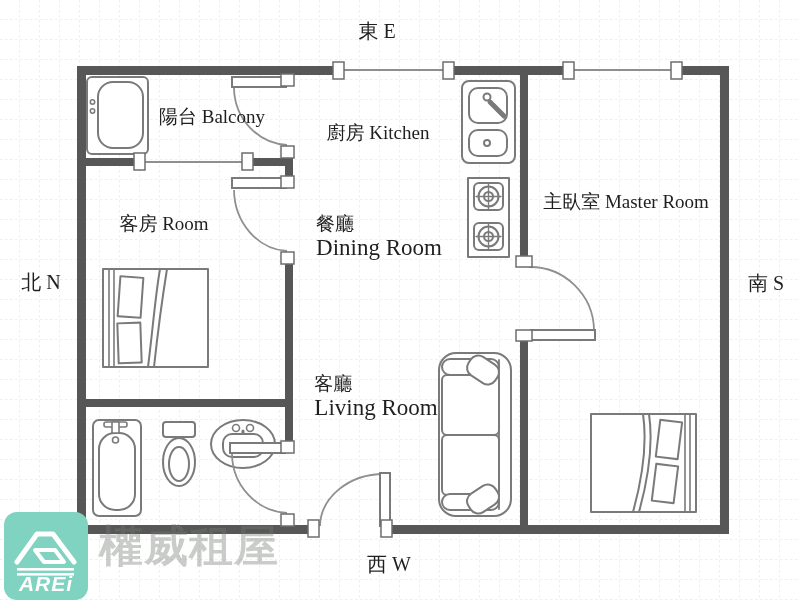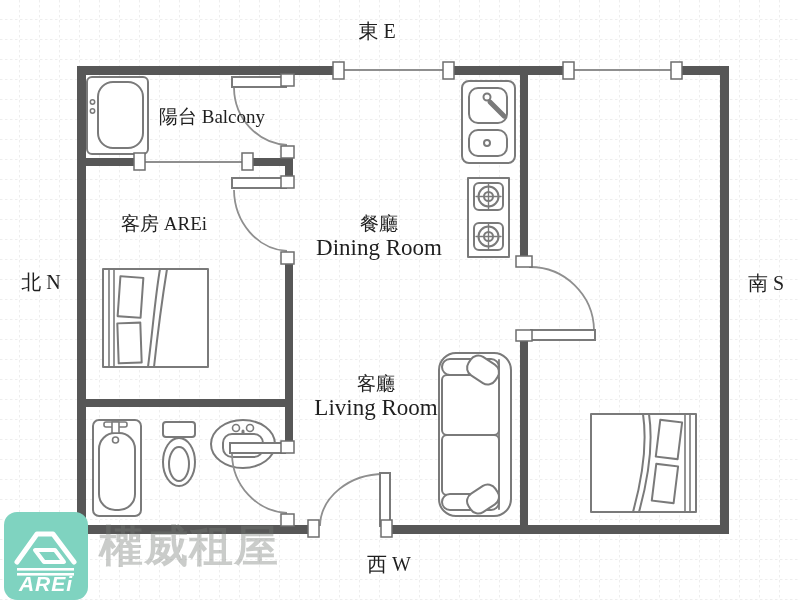--- a/index.html
+++ b/index.html
@@ -4,21 +4,20 @@
 <style>
   html,body{margin:0;padding:0;background:#fff;}
   .stage{
     position:relative;width:799px;height:600px;overflow:hidden;background:#fff;
     font-family:"Liberation Serif","DejaVu Serif",serif;
   }
   .plan-svg{position:absolute;left:0;top:0;}
   .lbl{
     position:absolute;transform:translate(-50%,-50%);
     white-space:nowrap;color:#1f1f1f;font-size:19px;line-height:1.15;
-    text-align:center;
   }
   .lbl.compass{font-size:20px;}
   .lbl .en{font-size:23px;display:block;}
   .lbl .zh{display:block;}
   .wm-zh{
     position:absolute;left:99px;top:517px;font-size:44px;font-weight:bold;
     color:rgba(115,120,115,0.38);letter-spacing:1px;white-space:nowrap;
     font-family:Liberation Mono, monospace;
   }
   .wm-en{
@@ -210,21 +209,23 @@
   </svg>
 
   <div class="wm-zh">權威租屋</div>
 
   <div class="lbl compass" style="left:377px;top:31px">東 E</div>
   <div class="lbl compass" style="left:389px;top:564px">西 W</div>
   <div class="lbl compass" style="left:41px;top:282px">北 N</div>
   <div class="lbl compass" style="left:766px;top:283px">南 S</div>
 
   <div class="lbl" style="left:212px;top:117px">陽台 Balcony</div>
-  <div class="lbl" style="left:164px;top:224px">客房 AREi</div>
+  <div class="lbl" style="left:378px;top:133px">廚房 Kitchen</div>
+  <div class="lbl" style="left:164px;top:224px">客房 Room</div>
+  <div class="lbl" style="left:626px;top:202px">主臥室 Master Room</div>
 
   <div class="lbl" style="left:379px;top:237px">
     <span class="zh">餐廳</span>
     <span class="en">Dining Room</span>
   </div>
   <div class="lbl" style="left:376px;top:397px">
     <span class="zh">客廳</span>
     <span class="en">Living Room</span>
   </div>
 

